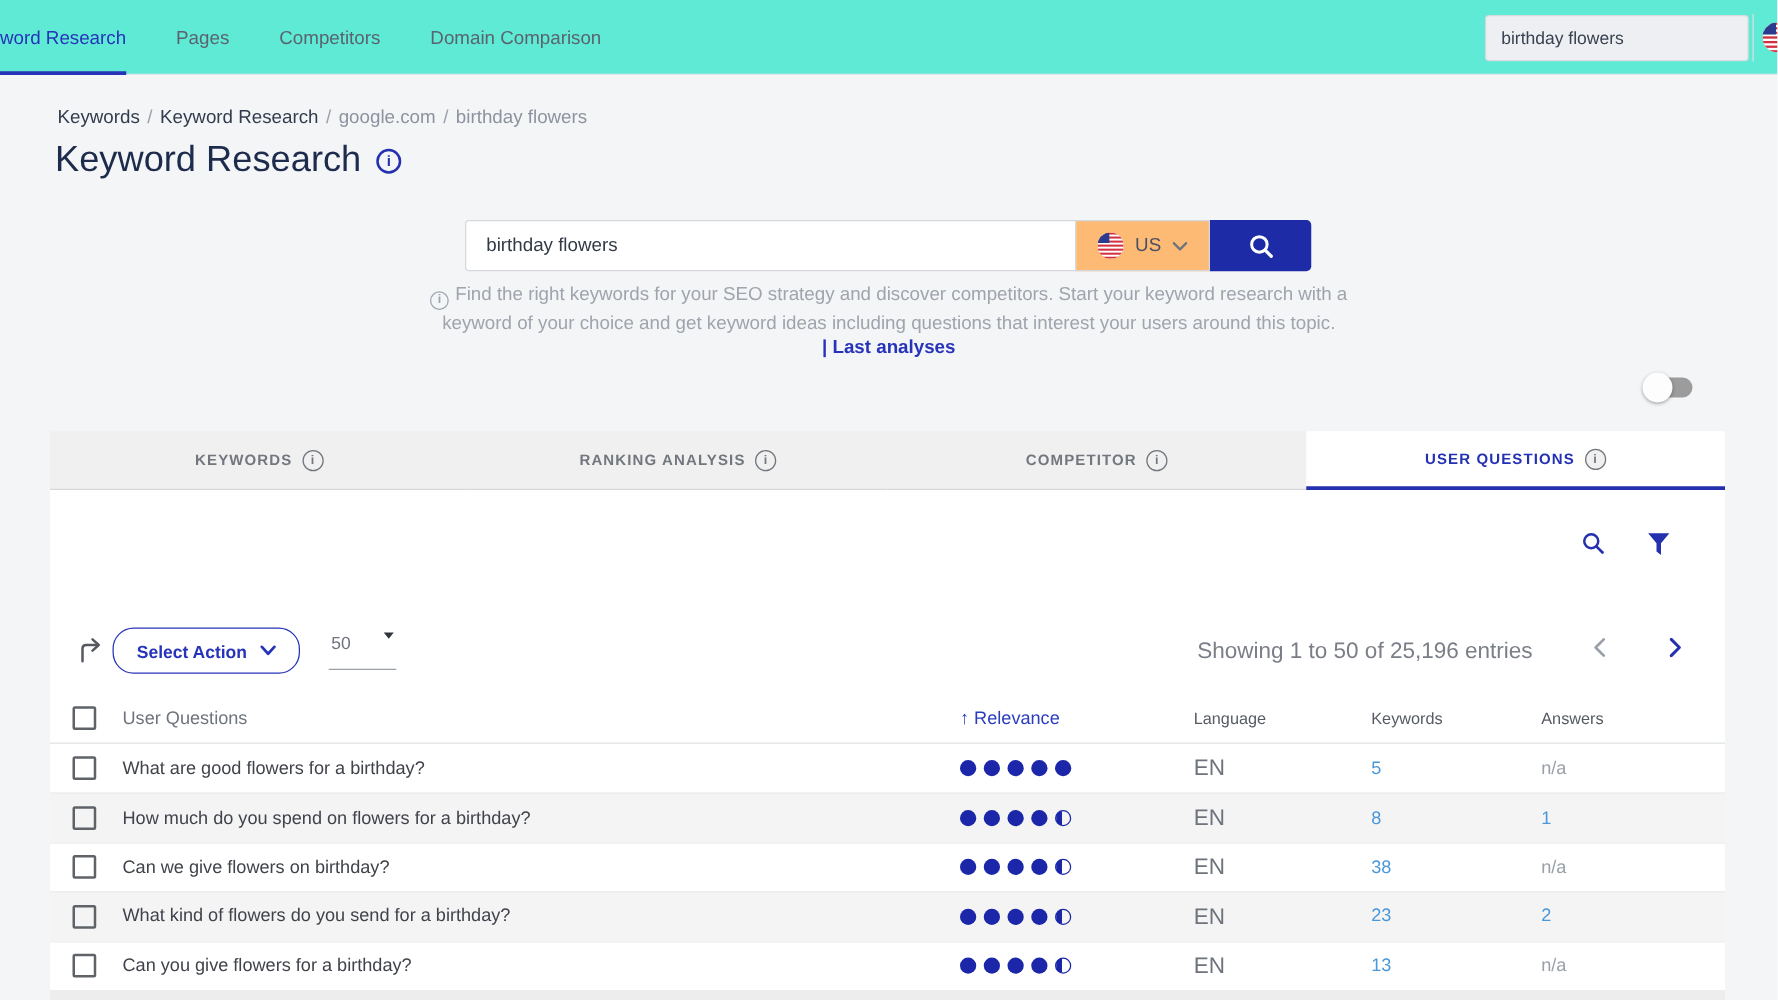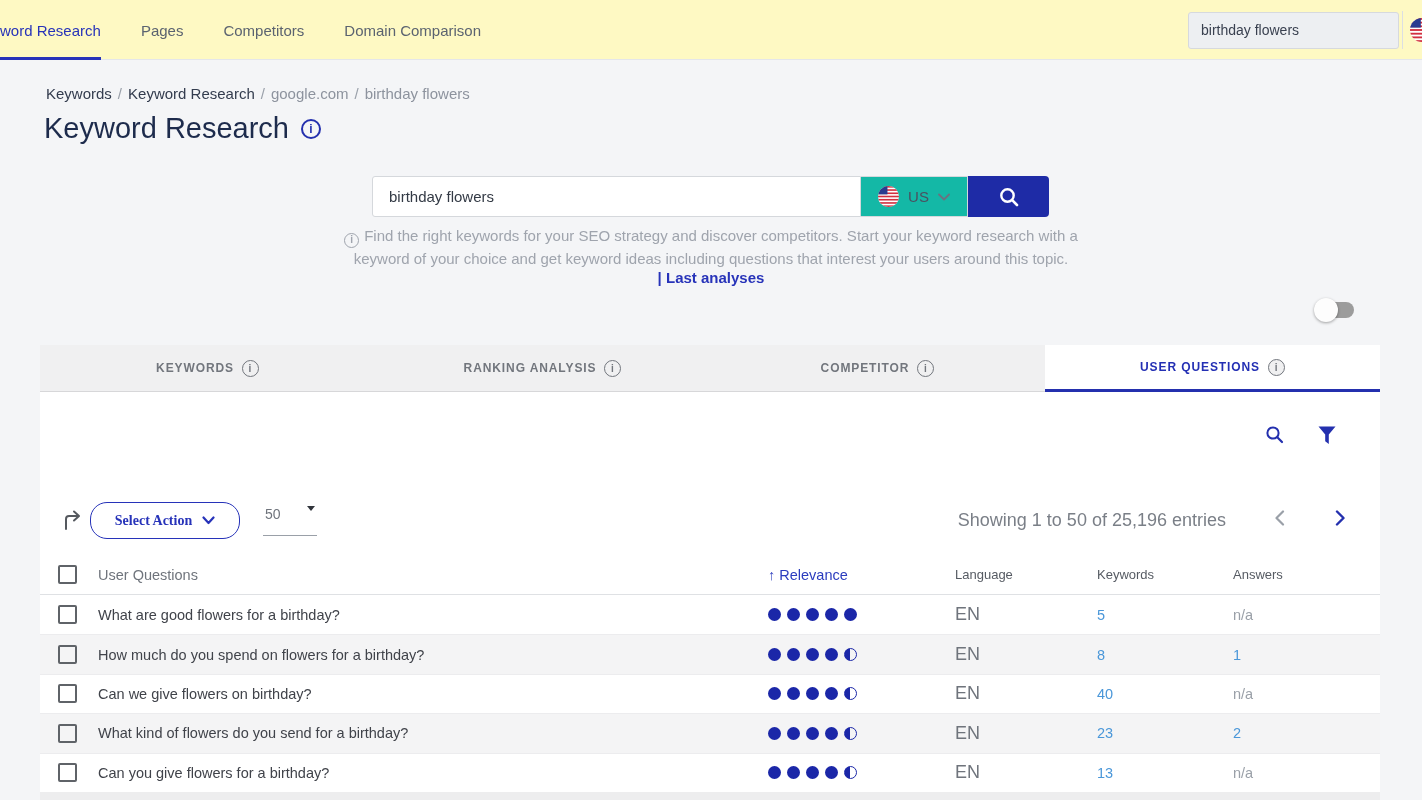--- a/index.html
+++ b/index.html
@@ -1,20 +1,20 @@
 <!DOCTYPE html>
 <html><head>
 <meta charset="utf-8">
 <style>
   * { margin:0; padding:0; box-sizing:border-box; }
   body { font-family:"Liberation Sans", sans-serif; }
   .screen { position:relative; width:1422px; height:800px; overflow:hidden; background:#f4f5f7; }
 
   
-  .topbar { position:absolute; left:0; top:0; width:1422px; height:60px; background:#fef9c3; border-bottom:1px solid #e4e6ea; }
+  .topbar { position:absolute; left:0; top:0; width:1422px; height:60px; background:#5eead4; border-bottom:1px solid #e4e6ea; }
   .topnav { position:absolute; left:0; top:0; height:60px; display:flex; align-items:center; }
   .topnav .nav-item { font-size:15px; color:#5b6370; margin-right:40px; cursor:pointer; white-space:nowrap; }
   .topnav .nav-item.active { color:#2733b9; font-weight:500; }
   .nav-underline { position:absolute; left:0; top:57px; width:101px; height:3px; background:#2733b9; }
   .topbar-right { position:absolute; right:0; top:0; height:60px; display:flex; align-items:center; }
   .topbar-search { width:211px; height:37px; background:#edeff2; border:1px solid #d6d9de; border-radius:3px; padding:0 12px; font-size:14px; color:#3a4150; font-family:"Liberation Sans", sans-serif; outline:none; }
   .topbar-divider { width:1px; height:38px; background:#dcdfe3; margin-left:3px; }
   .topbar-flag { width:24px; height:24px; margin-left:7px; margin-right:-12px; flex:none; }
 
   
@@ -26,21 +26,21 @@
 
   
   .info-icon { display:inline-flex; align-items:center; justify-content:center; border-radius:50%; font-weight:bold; font-style:normal; }
   .info-icon.blue { width:20px; height:20px; border:2px solid #2430ae; color:#2430ae; font-size:12px; }
   .info-icon.gray-sm { width:15px; height:15px; border:1.3px solid #9fa4ad; color:#9fa4ad; font-size:10px; margin-right:5px; vertical-align:-2px; }
   .info-icon.tab { width:17px; height:17px; border:1.6px solid currentColor; font-size:10px; margin-left:8px; }
 
   
   .searchbar { position:absolute; left:372px; top:176px; display:flex; height:41px; }
   .kw-input { width:489px; height:41px; background:#ffffff; border:1px solid #d5d8dc; border-radius:3px 0 0 3px; padding:0 16px; font-size:15px; color:#333a45; font-family:"Liberation Sans", sans-serif; outline:none; }
-  .country-select { width:107px; height:41px; background:#14b8a6; border:1px solid #d5d8dc; border-left:none; display:flex; align-items:center; justify-content:center; gap:9px; cursor:pointer; }
+  .country-select { width:107px; height:41px; background:#fdba74; border:1px solid #d5d8dc; border-left:none; display:flex; align-items:center; justify-content:center; gap:9px; cursor:pointer; }
   .country-code { font-size:15px; color:#4a5160; }
   .search-btn { width:81px; height:41px; background:#1e2ba6; border:none; border-radius:0 4px 4px 0; display:flex; align-items:center; justify-content:center; cursor:pointer; }
 
   
   .intro { position:absolute; left:0; top:225px; width:1422px; text-align:center; font-size:15px; line-height:22px; color:#9fa4ad; }
   .last-analyses { position:absolute; left:0; top:269px; width:1422px; text-align:center; font-size:15px; font-weight:600; color:#2733b9; cursor:pointer; }
 
   
   .toggle-row { position:absolute; top:302px; right:42px; display:flex; align-items:center; gap:26px;flex-direction:column; }
   .toggle { position:relative; width:38px; height:16px; background:#9c9c9c; border-radius:8px; cursor:pointer; }
@@ -53,21 +53,21 @@
   .tab { width:335px; height:47px; display:flex; align-items:center; justify-content:center; background:#f0f0f1; color:#72767d; font-size:12px; font-weight:600; letter-spacing:0.9px; border-bottom:1px solid #d7d7d9; cursor:pointer; }
   .tab.active { background:#ffffff; color:#2430b4; border-bottom:3px solid #2430ae; }
   .panel-body { position:relative; background:#ffffff; height:408px; }
 
   .icons-row { position:absolute; top:33px; right:44px; display:flex; gap:33px; }
   .icon-btn { cursor:pointer; display:flex; align-items:center; justify-content:center; }
 
   
   .action-row { position:absolute; top:110px; left:0; width:100%; height:40px; }
   .export-btn { position:absolute; left:22px; top:8px; cursor:pointer; }
-  .select-action { position:absolute; left:50px; top:0; width:150px; height:37px; background:#ffffff; border:1.5px solid #2733b9; border-radius:17px; color:#2733b9; font-size:14px; font-weight:600; display:flex; align-items:center; justify-content:center; gap:10px; cursor:pointer;font-family:Liberation Serif, serif; }
+  .select-action { position:absolute; left:50px; top:0; width:150px; height:37px; background:#ffffff; border:1.5px solid #2733b9; border-radius:17px; color:#2733b9; font-size:14px; font-weight:600; display:flex; align-items:center; justify-content:center; gap:10px; cursor:pointer; }
   .page-size { position:absolute; left:223px; top:4px; width:54px; height:30px; border-bottom:1px solid #9aa0a8; display:flex; align-items:flex-start; justify-content:space-between; font-size:14px; color:#6f747c; cursor:pointer; padding:0 2px; }
   .caret-down { width:0; height:0; border-left:4.5px solid transparent; border-right:4.5px solid transparent; border-top:5.5px solid #30343b; }
   .paging { position:absolute; right:28px; top:6px; display:flex; align-items:center; }
   .showing { font-size:18px; color:#7a7f87; margin-right:40px; }
   .page-prev, .page-next { cursor:pointer; padding:2px 6px; margin-left:2px; }
   .page-next { margin-left:38px; }
 
   
   .table { position:absolute; top:163px; left:0; width:1340px; }
   .trow { display:flex; align-items:center; height:39.4px; }
@@ -313,21 +313,21 @@
               </div>
             <div class="col-q">Can we give flowers on birthday?</div>
             <div class="col-rel">
                 <span class="dot filled"></span>
                 <span class="dot filled"></span>
                 <span class="dot filled"></span>
                 <span class="dot filled"></span>
                 <span class="dot half"></span>
               </div>
             <div class="col-lang">EN</div>
-            <div class="col-kw"><span class="kw-link">40</span></div>
+            <div class="col-kw"><span class="kw-link">38</span></div>
             <div class="col-ans"><span class="ans na">n/a</span></div>
           </div>
           <div class="trow">
             <div class="col-check">
                 <div class="checkbox"></div>
               </div>
             <div class="col-q">What kind of flowers do you send for a birthday?</div>
             <div class="col-rel">
                 <span class="dot filled"></span>
                 <span class="dot filled"></span>

